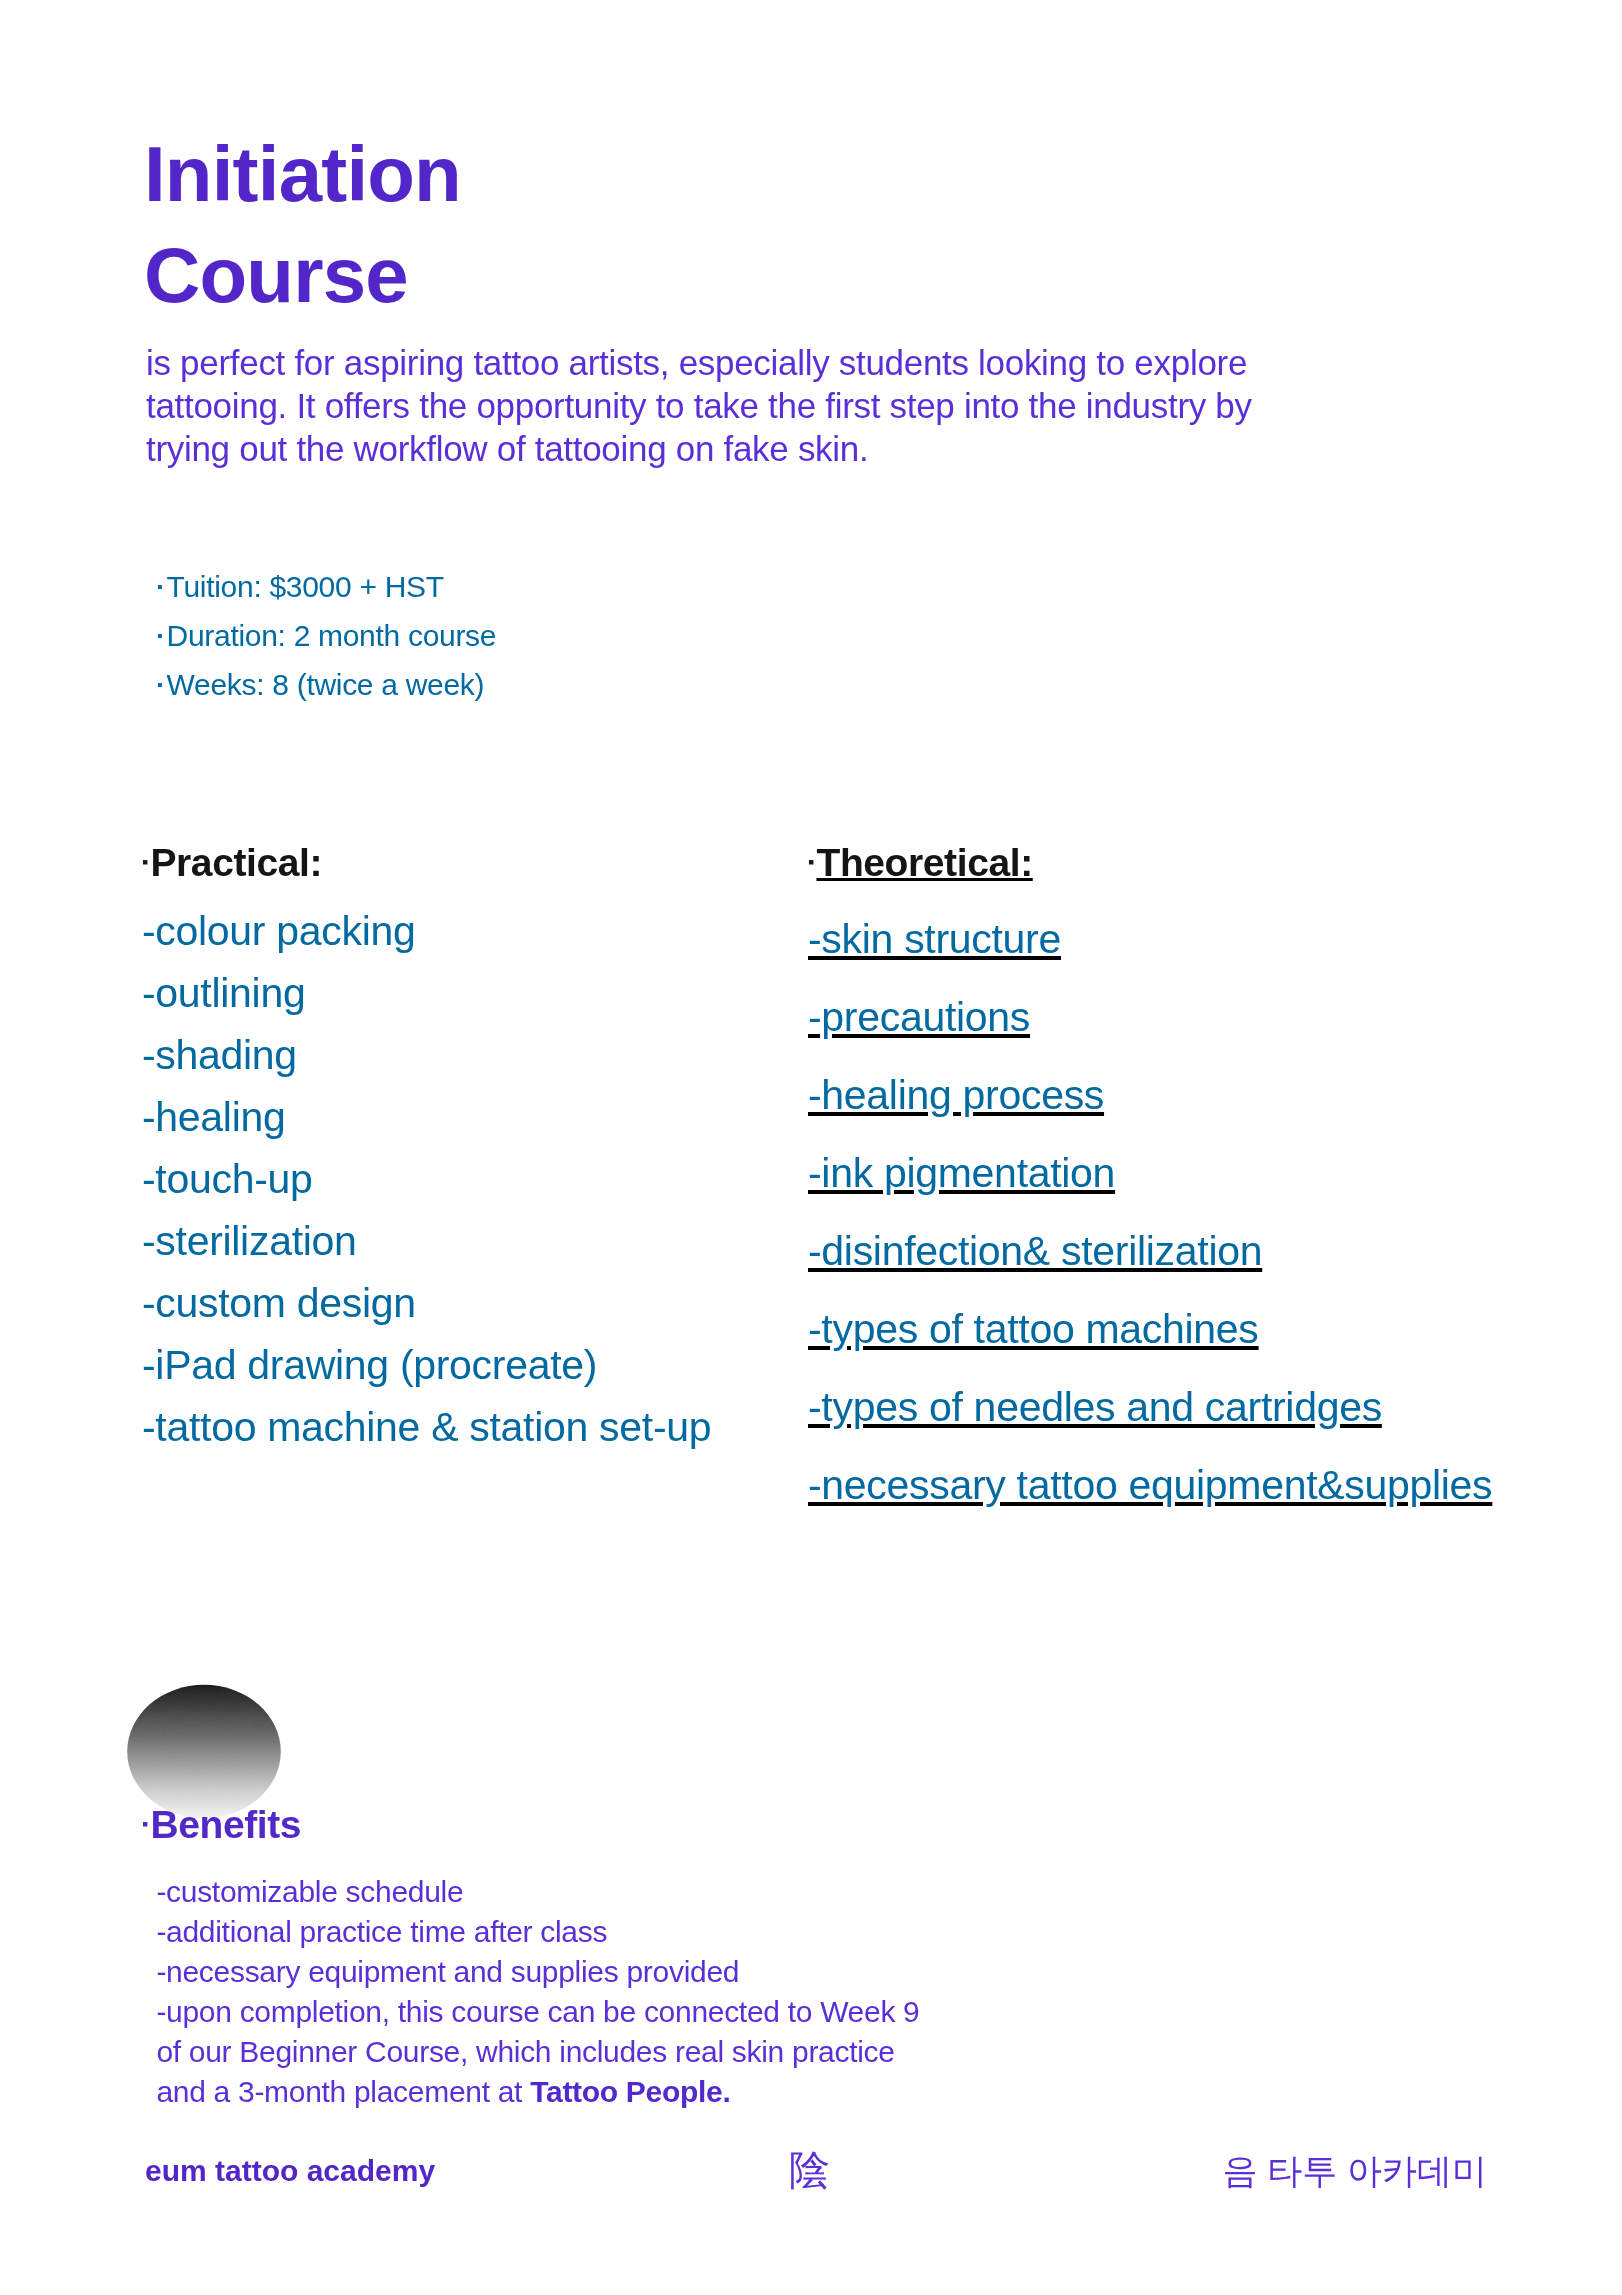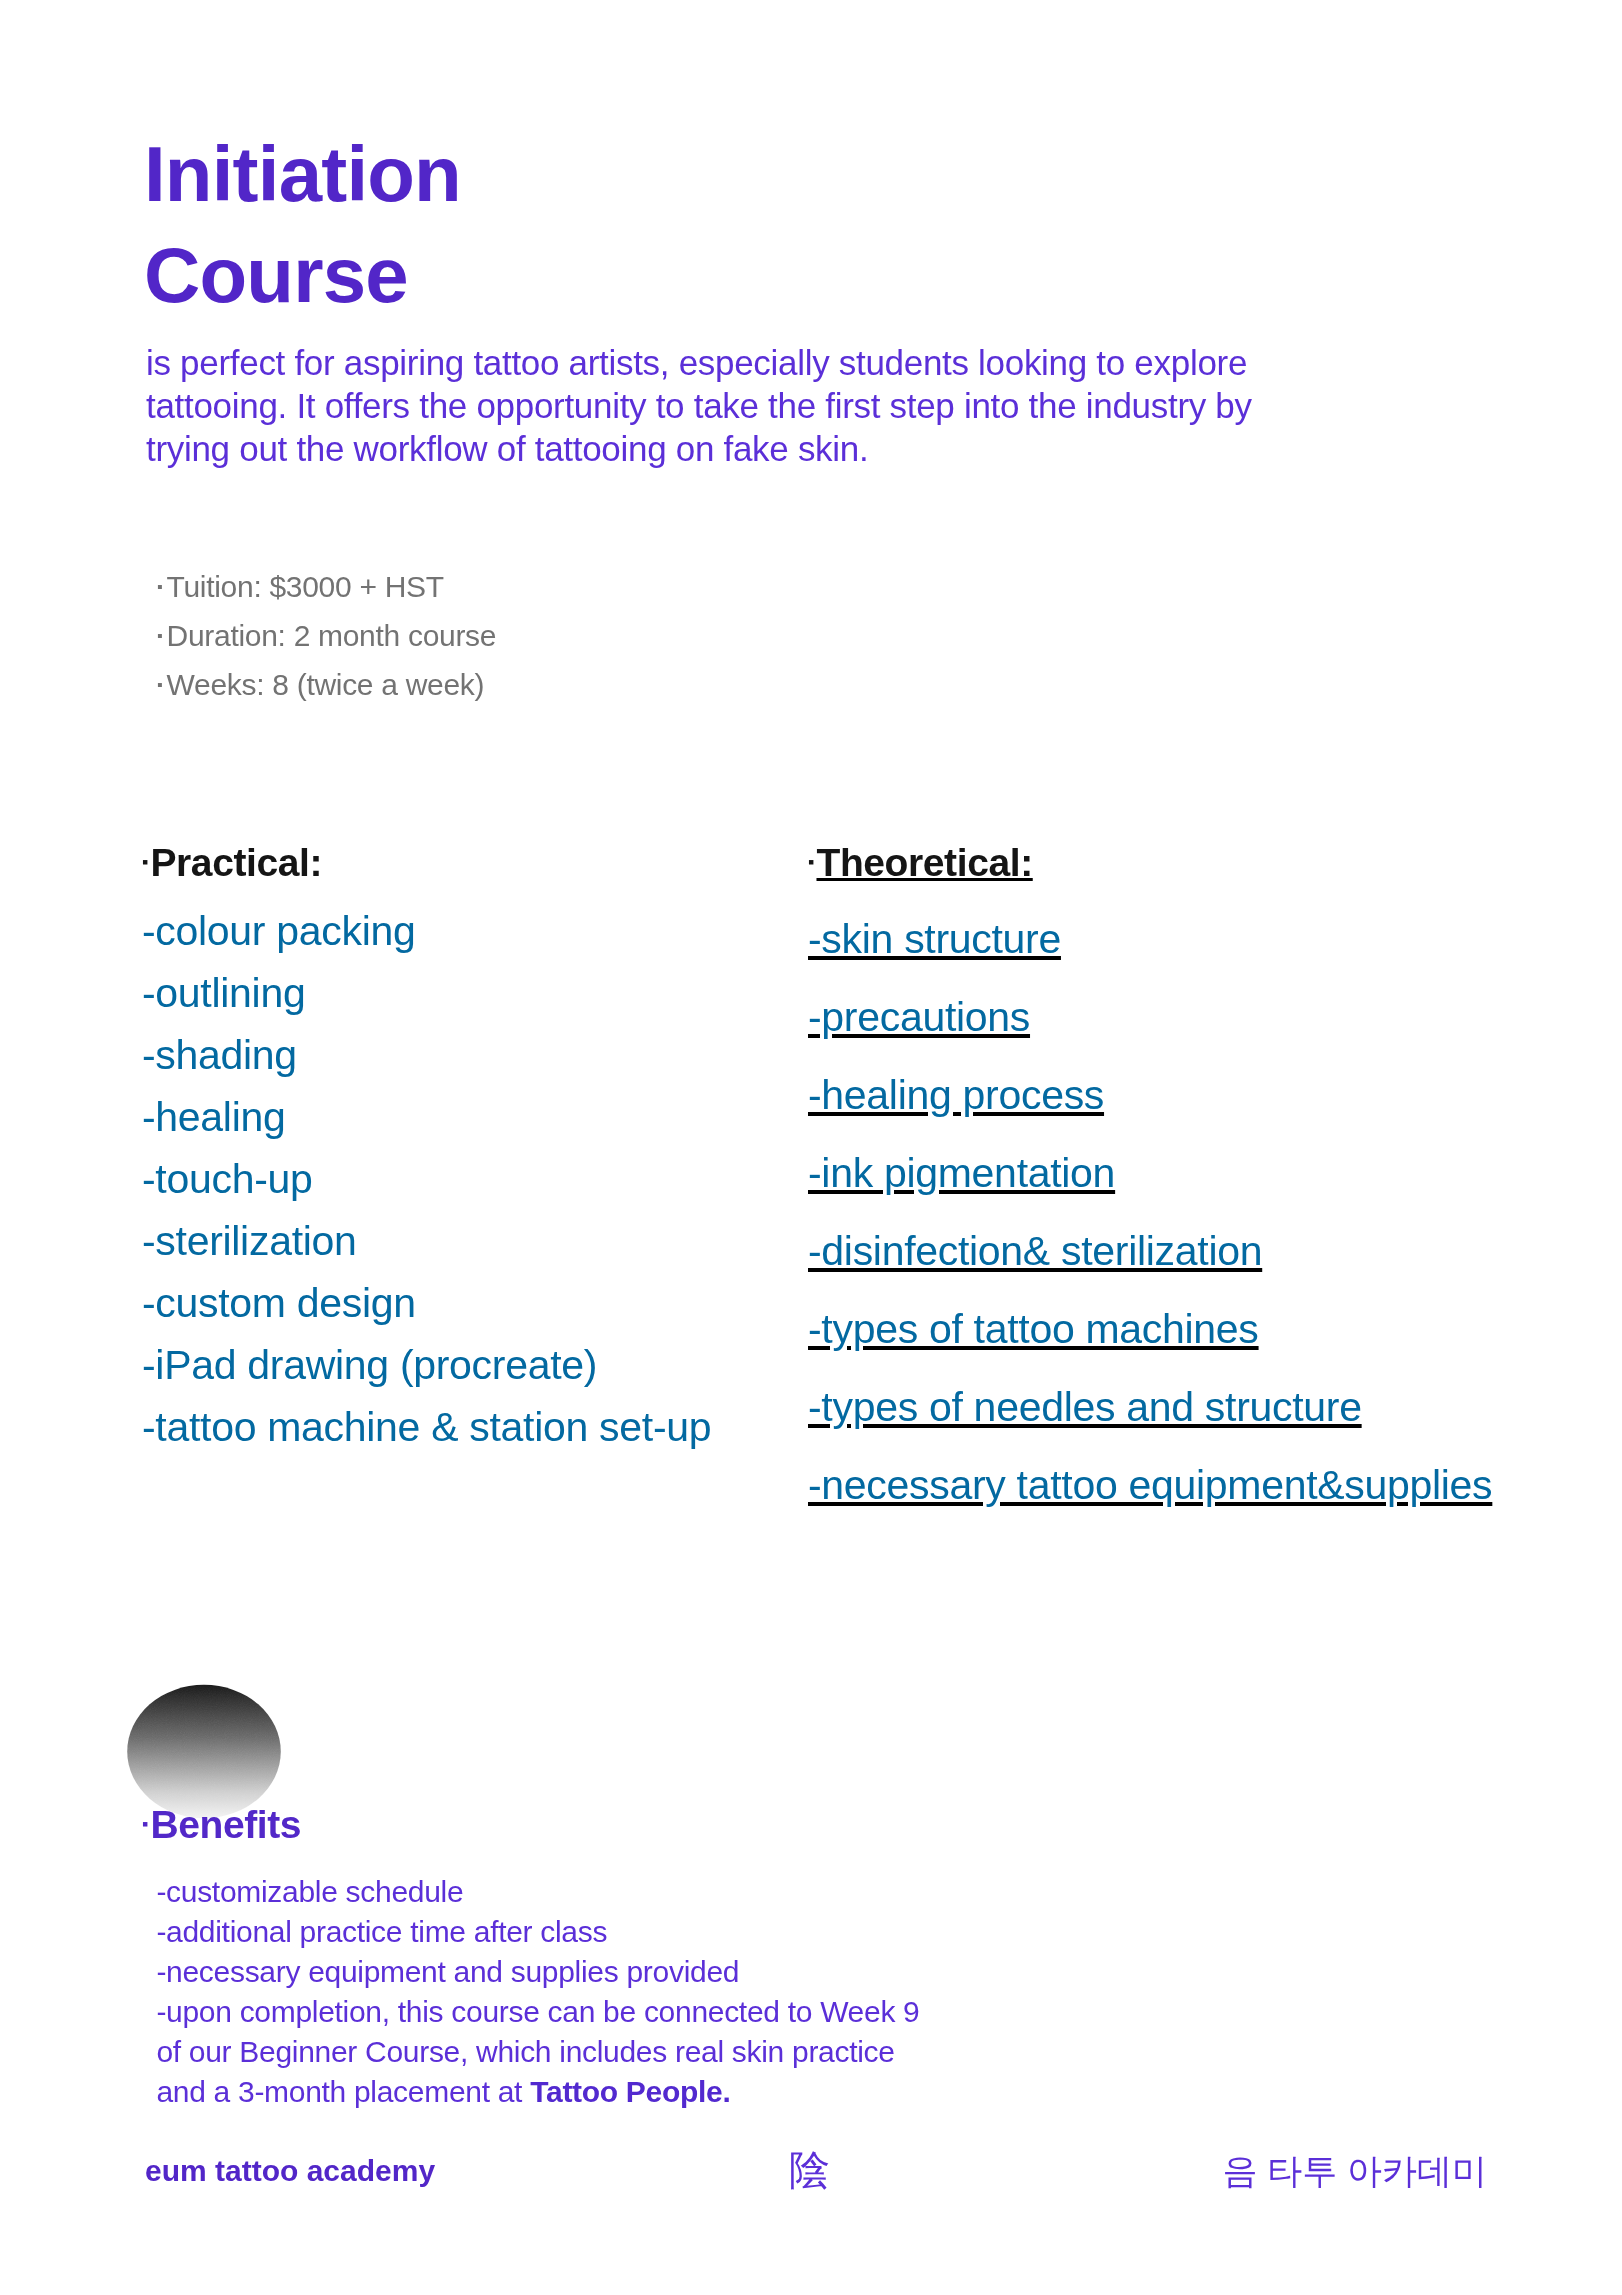--- a/index.html
+++ b/index.html
@@ -20,21 +20,21 @@
   
   .intro{
     position:absolute;left:146px;top:341px;
     font-size:35px;line-height:43px;color:#5b2fd8;
     letter-spacing:-0.3px;
   }
   .intro div{white-space:nowrap;}
   
   .details{
     position:absolute;left:157px;top:565px;
-    font-size:30px;line-height:44px;color:#737373;
+    font-size:30px;line-height:44px;color:#0369a1;
     list-style:none;margin:0;padding:0;letter-spacing:-0.3px;
   }
   .details li{white-space:nowrap;}
   .sq{
     display:inline-block;font-size:16px;
     transform:translateY(-5px);margin-right:4.2px;
   }
   
   .section{position:absolute;}
   .section h2{
@@ -116,21 +116,21 @@
 
   <section class="section theoretical">
     <h2><span class="sq">▪</span><span>Theoretical:</span></h2>
     <div class="items">
       <div class="item">-skin structure</div>
       <div class="item">-precautions</div>
       <div class="item">-healing process</div>
       <div class="item">-ink pigmentation</div>
       <div class="item">-disinfection&amp; sterilization</div>
       <div class="item">-types of tattoo machines</div>
-      <div class="item">-types of needles and structure</div>
+      <div class="item">-types of needles and cartridges</div>
       <div class="item">-necessary tattoo equipment&amp;supplies</div>
     </div>
   </section>
 
   <div class="circle-wrap">
     <svg width="156" height="135" viewBox="0 0 184 160">
       <defs>
         <linearGradient id="circGrad" x1="0" y1="0" x2="0" y2="1">
           <stop offset="0" stop-color="#181818"></stop>
           <stop offset="0.4" stop-color="#6b6b6b"></stop>

